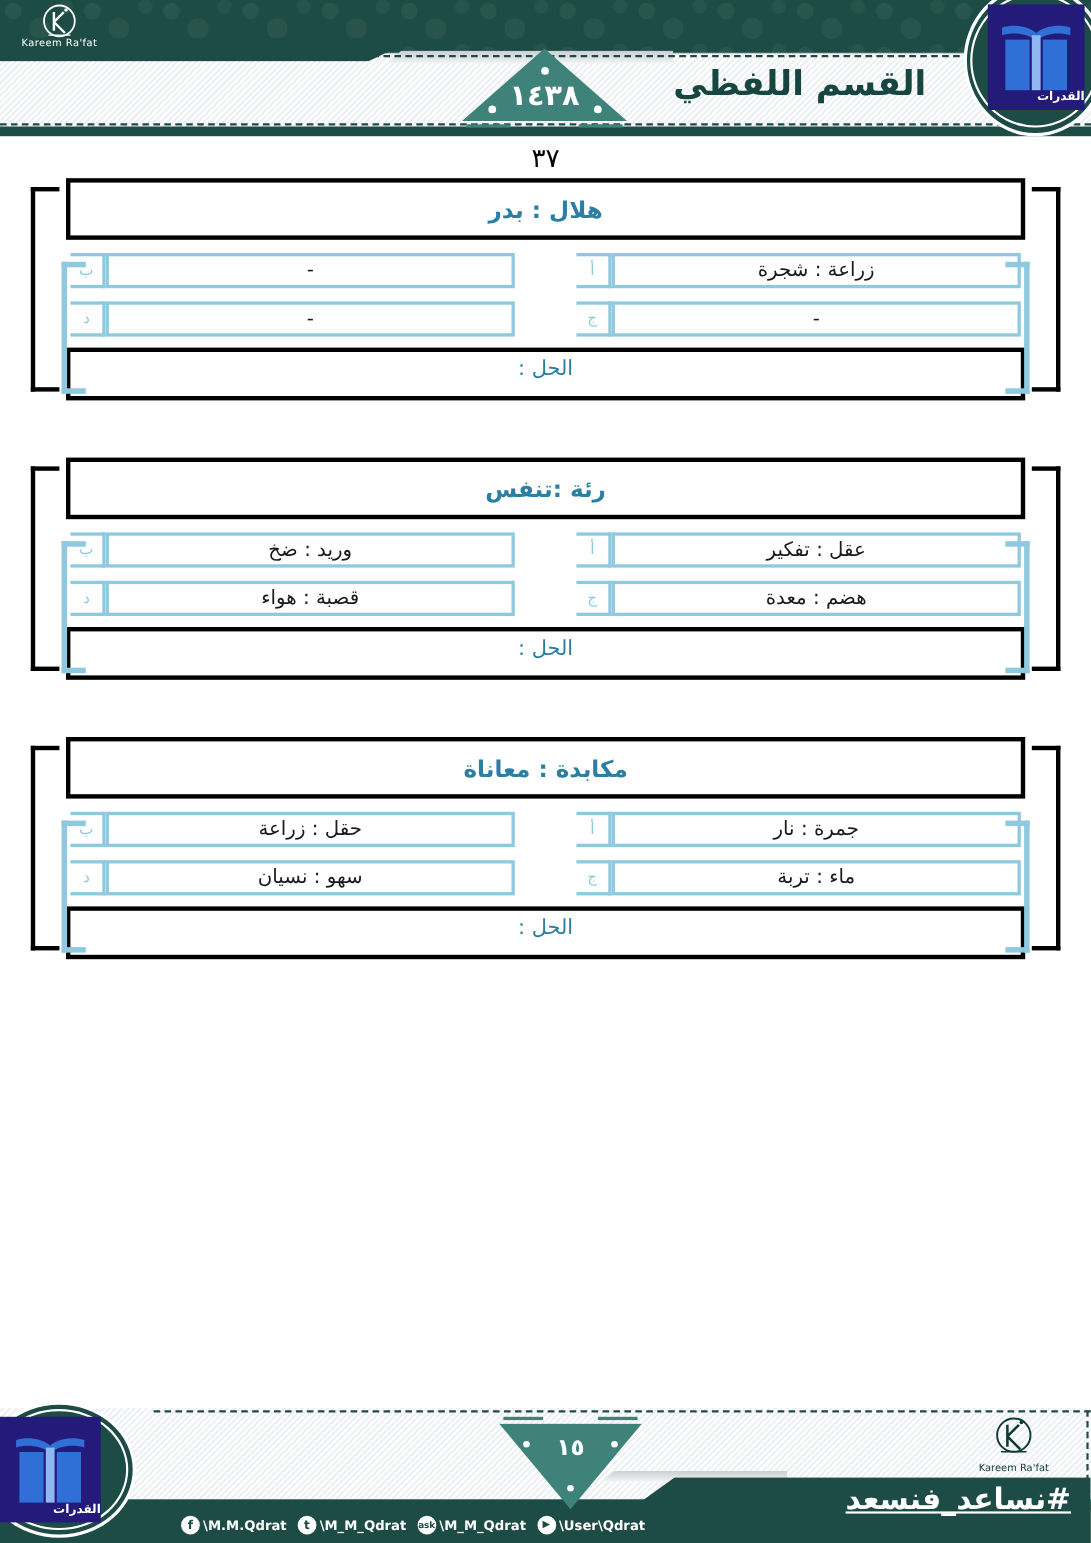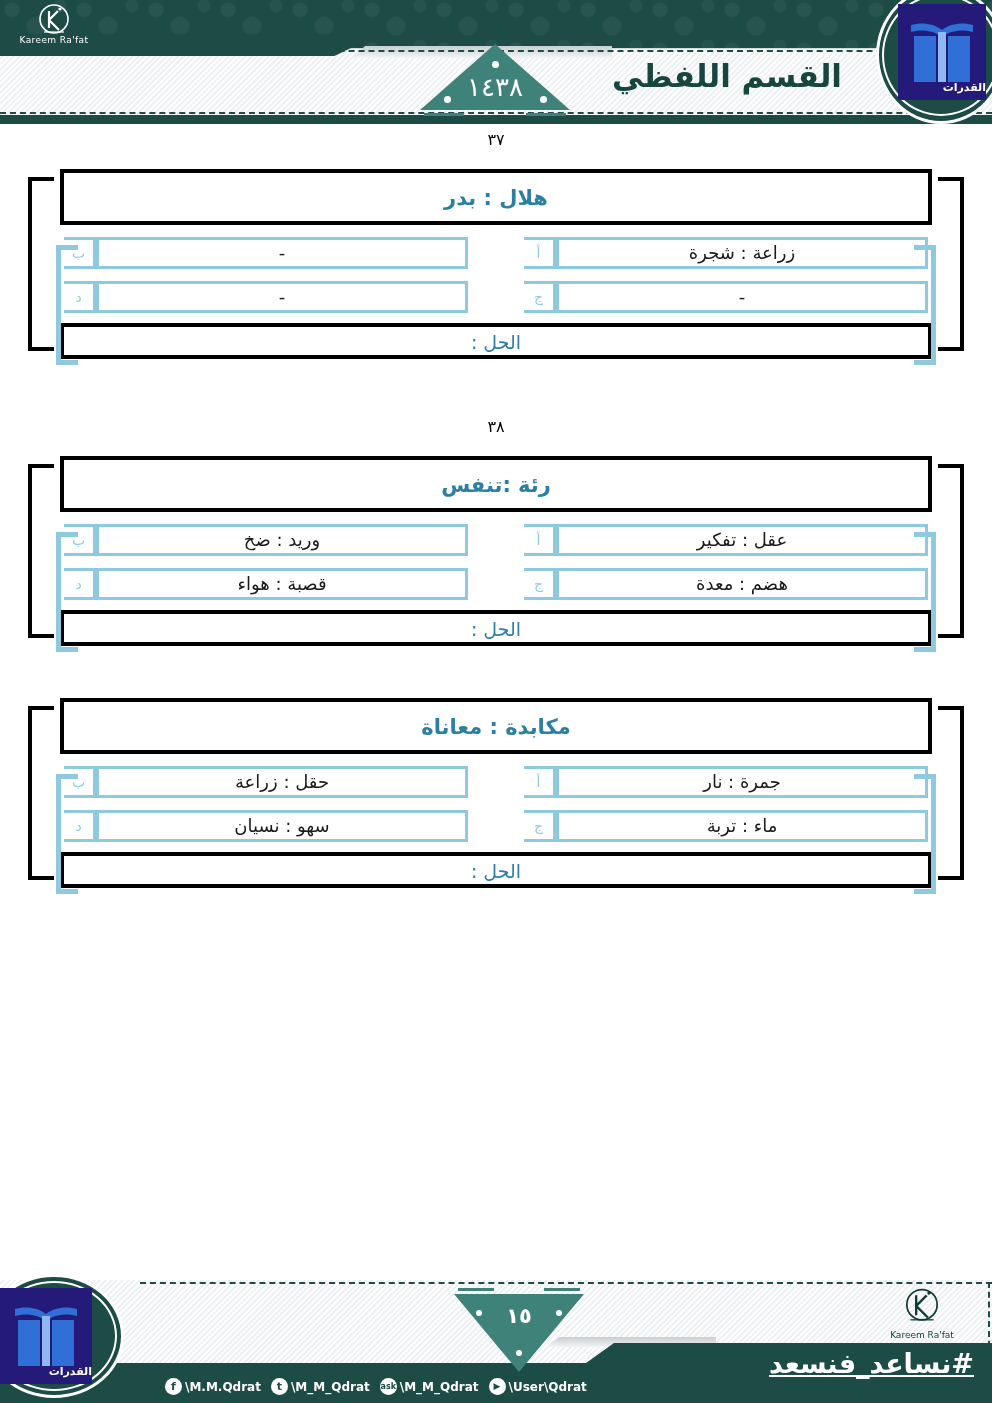--- a/index.html
+++ b/index.html
@@ -137,21 +137,21 @@
     background: #3f8279;
     clip-path: polygon(50% 0, 100% 100%, 0 100%);
   }
   .year-tri-text {
     position: absolute;
     left: 0; top: 28px;
     width: 150px;
     text-align: center;
     color: #ffffff;
     font-size: 26px;
-    font-weight: 400;
+    font-weight: 700;
     letter-spacing: 1px;
   }
   .tri-dot {
     position: absolute;
     width: 7px; height: 7px;
     border-radius: 50%;
     background: #ffffff;
   }
   .tri-dot.d1 { left: 72px; top: 17px; }
   .tri-dot.d2 { left: 24px; top: 52px; }
@@ -211,32 +211,32 @@
   }
 
   
   .content {
     position: relative;
     width: 992px;
   }
 
   .qnum {
     text-align: center;
-    font-size: 16px;
+    font-size: 24px;
     color: #000000;
     font-weight: 400;
     letter-spacing: 1px;
     margin: 0;
     padding: 6px 0 4px 0;
   }
 
   .qblock {
     position: relative;
     width: 940px;
-    margin: 16px auto 52px auto;
+    margin: 0 auto 52px auto;
     box-sizing: border-box;
     padding: 0 34px;
   }
 
   
   .brk {
     position: absolute;
     width: 26px;
     top: 8px;
     bottom: 8px;
@@ -310,21 +310,21 @@
     line-height: 26px;
     font-size: 18px;
     color: #1a1a1a;
     background: #ffffff;
     overflow: hidden;
     white-space: nowrap;
   }
 
   .qsol {
     border: 4px solid #000000;
-    height: 36px;
+    height: 48px;
     line-height: 30px;
     text-align: center;
     font-size: 19px;
     color: #2b7fa3;
     box-sizing: border-box;
     background: #ffffff;
   }
 
   
   .footer {
@@ -582,21 +582,20 @@
         </div>
         <div class="opt">
           <div class="opt-text">-</div>
           <div class="opt-letter">د</div>
         </div>
       </div>
     </div>
     <div class="qsol">الحل :</div>
   </div>
 
-  <div class="qnum">٣٨</div>
   <div class="qblock">
     <div class="brk right"></div>
     <div class="brk left"></div>
     <div class="bbrk right"></div>
     <div class="bbrk left"></div>
 
     <div class="qhead">رئة :تنفس</div>
     <div class="options">
       <div class="orow">
         <div class="opt">

